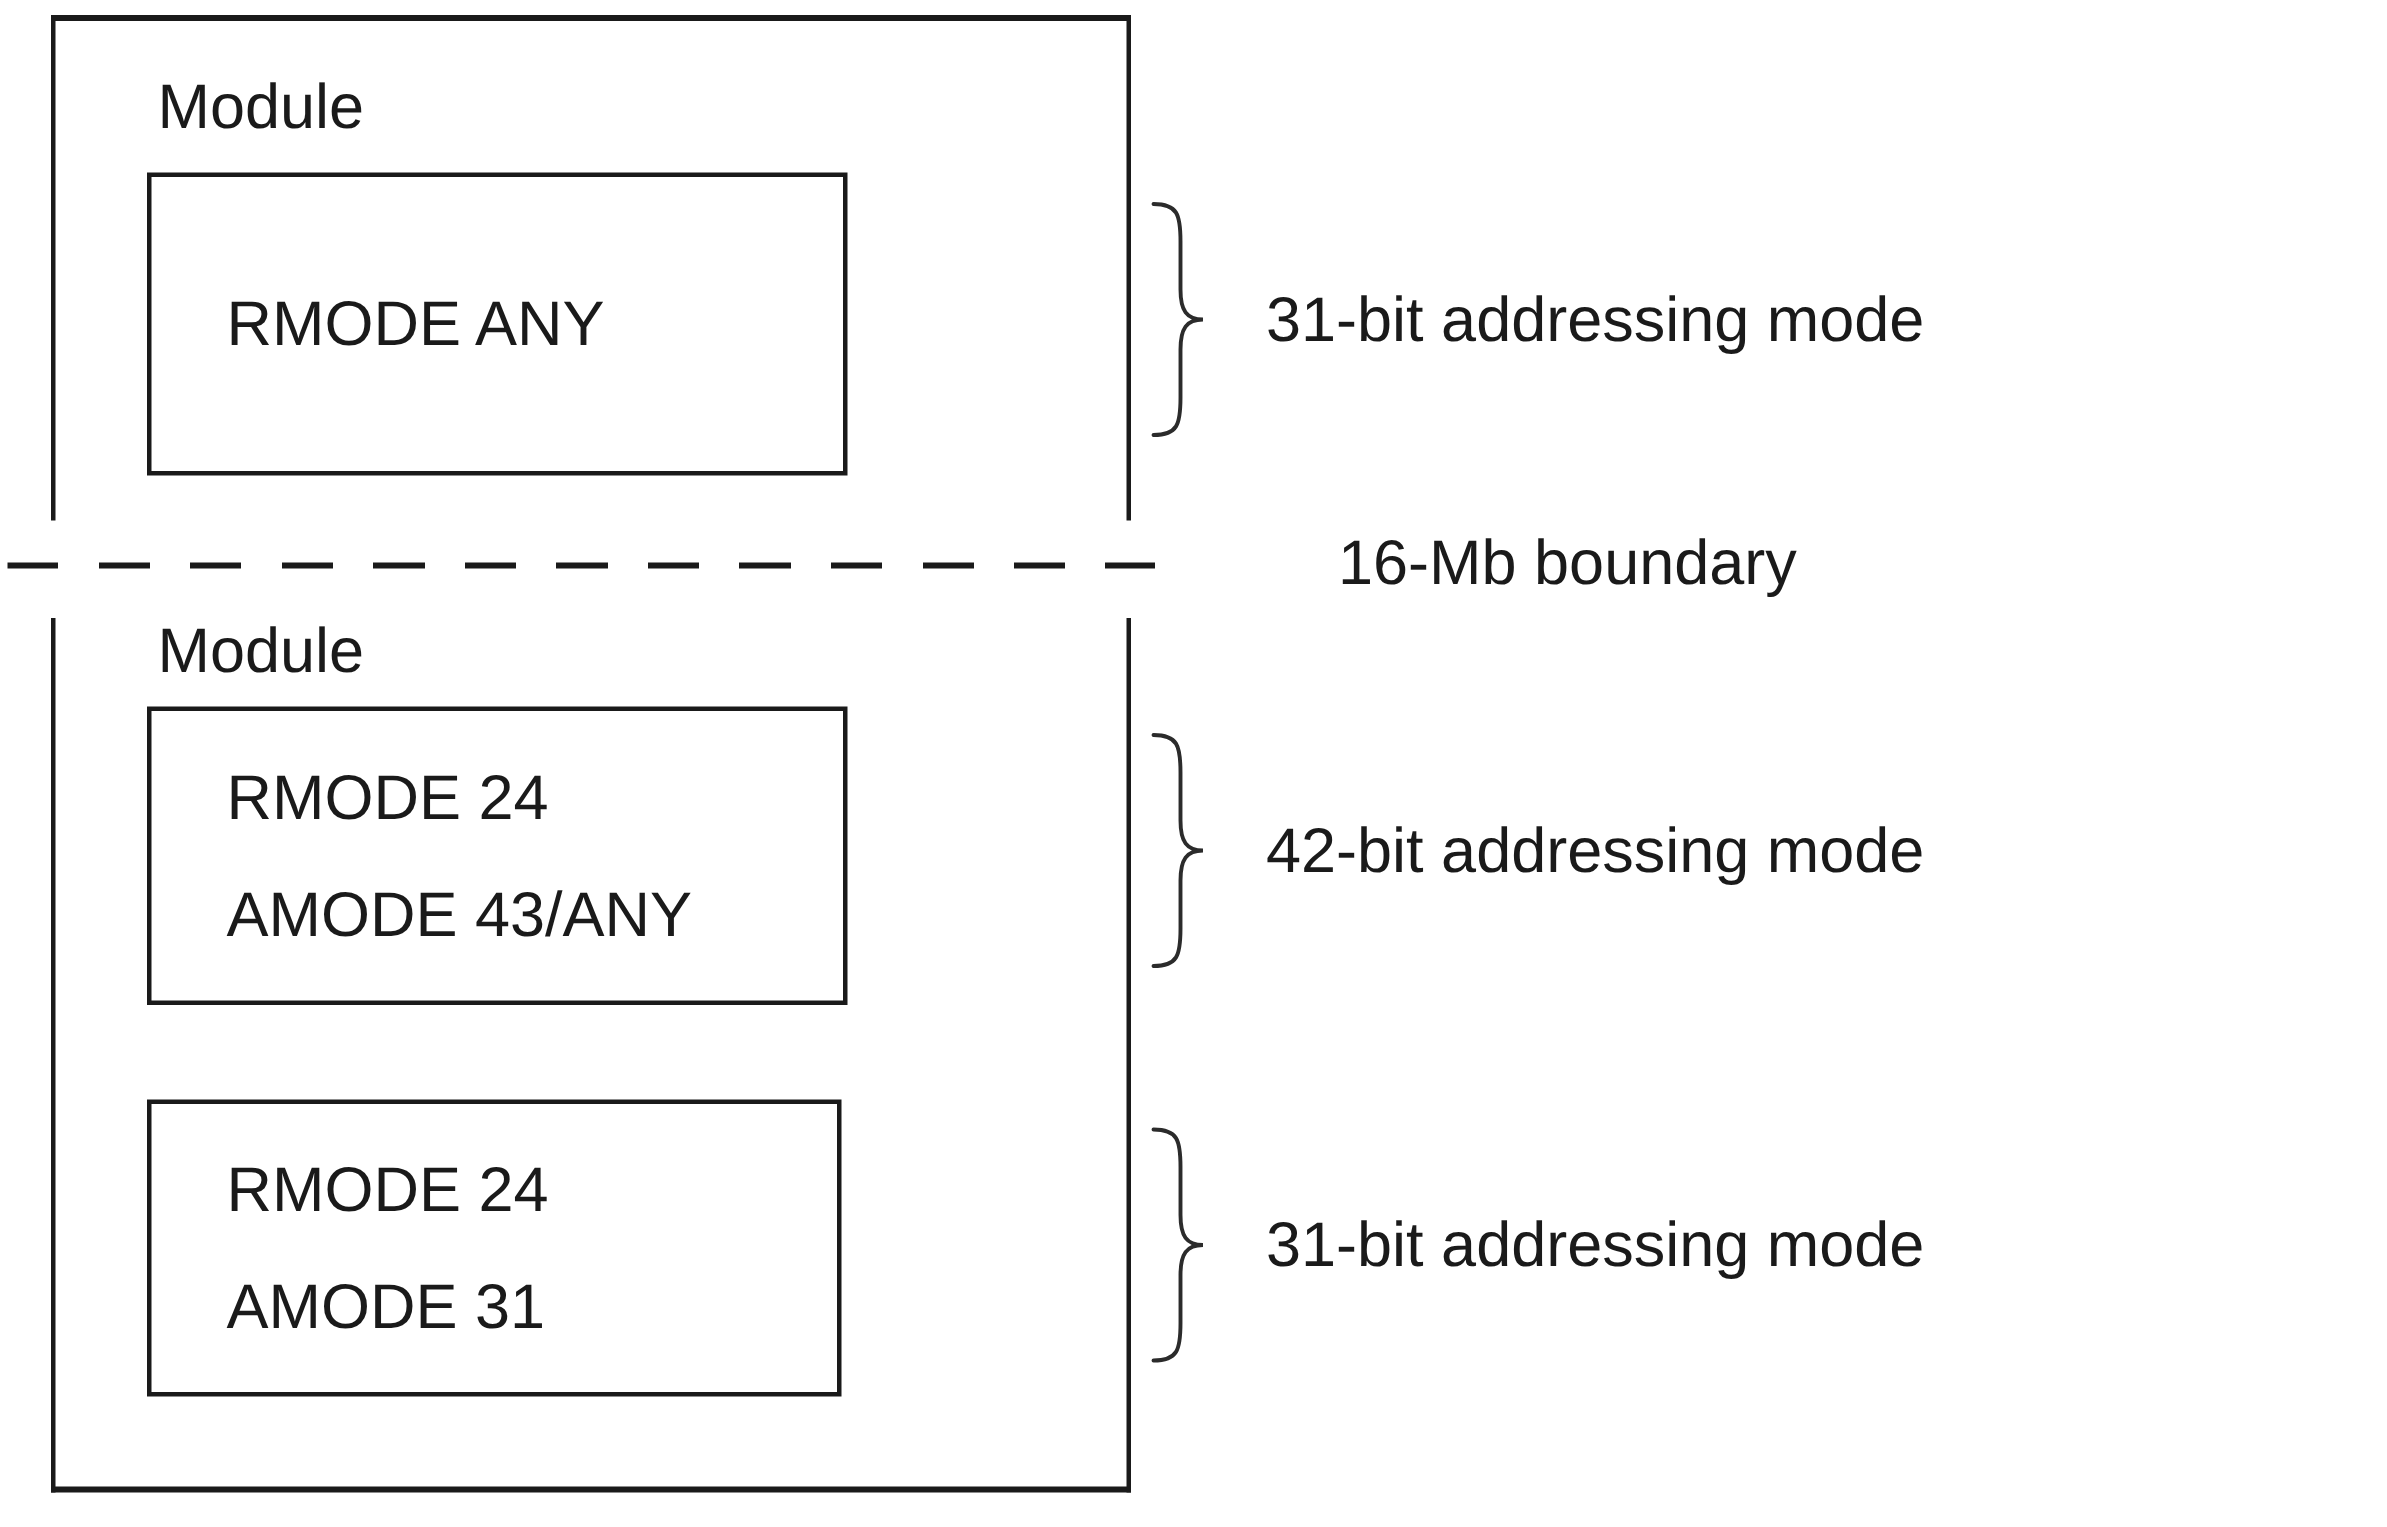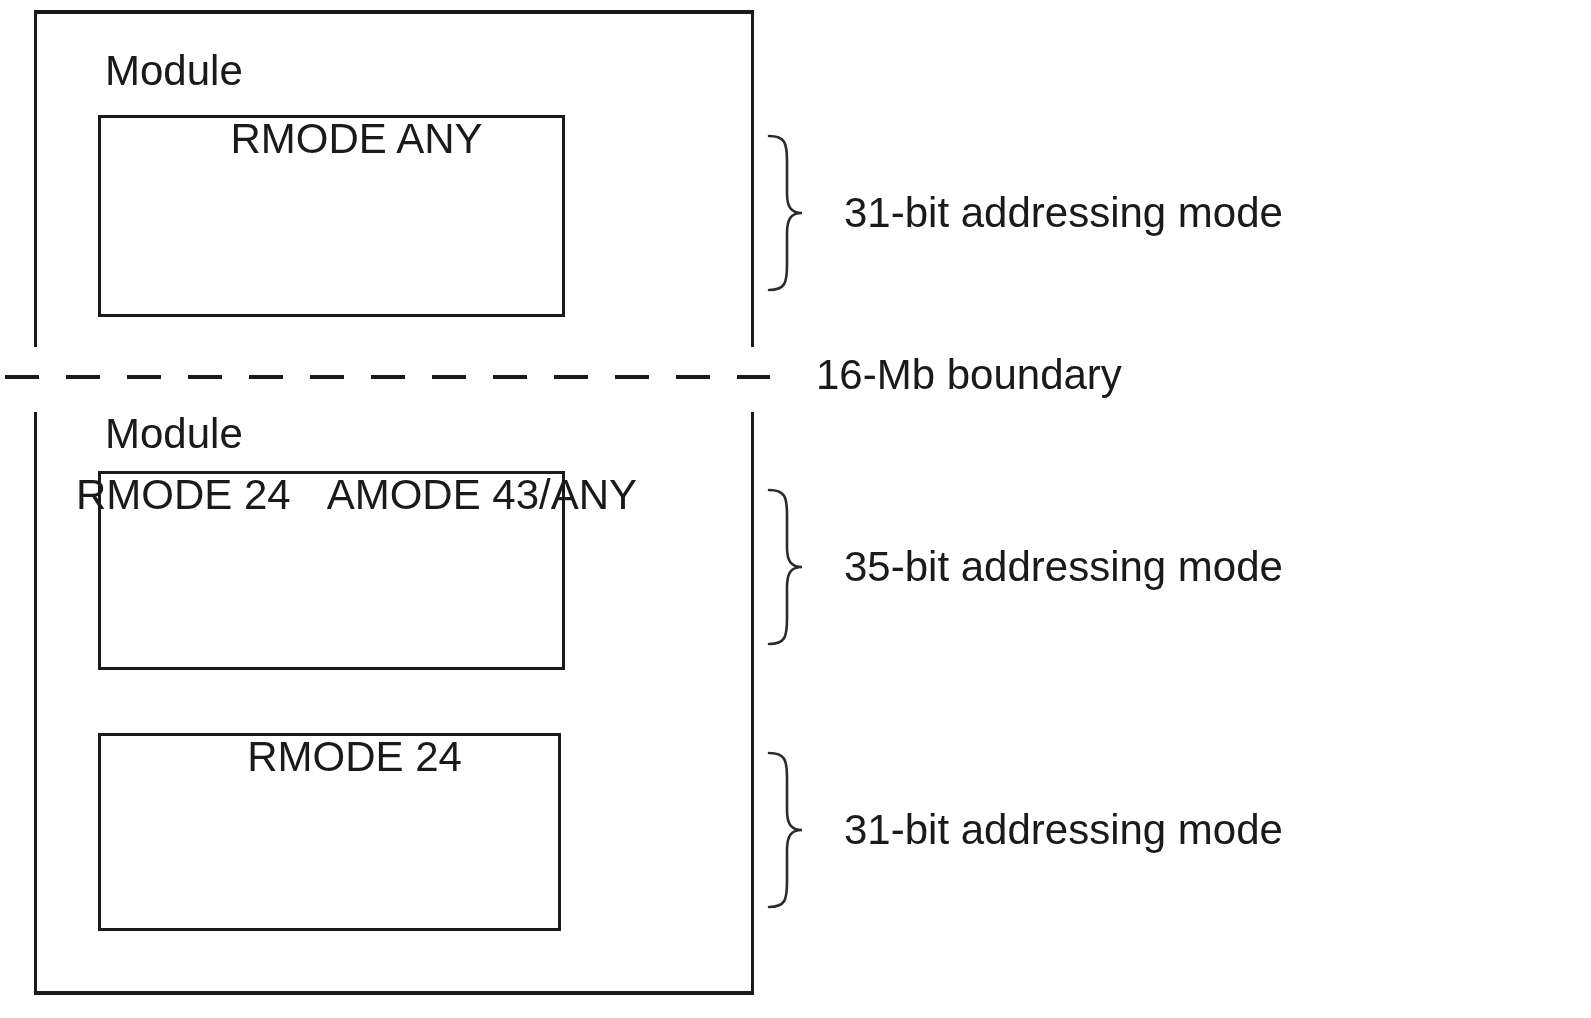--- a/index.html
+++ b/index.html
@@ -47,20 +47,21 @@
     border-bottom: 4px solid var(--line);
     border-left: 3px solid var(--line);
     border-right: 3px solid var(--line);
     border-top: none;
   }
   .inner-box {
     position: absolute;
     border: 3px solid var(--line);
     background: var(--bg);
     display: flex;
+    flex-direction: column;
     justify-content: center;
     gap: 36px;
     padding-left: 50px;
   }
   .inner-box .txt-line {
     font-size: 42px;
     line-height: 1;
     white-space: nowrap;
   }
   .inner-box-1 { left: 98px;  top: 115px; width: 467px; height: 202px; }
@@ -82,21 +83,21 @@
     width: 40px; height: 160px;
   }
   .brace svg { display: block; width: 100%; height: 100%; }
   .brace-1 { left: 765px; top: 133px; }
   .brace-2 { left: 765px; top: 487px; }
   .brace-3 { left: 765px; top: 750px; }
 
   .annotation-1 { left: 844px; top: 192px; }
   .annotation-2 { left: 844px; top: 546px; }
   .annotation-3 { left: 844px; top: 809px; }
-  .boundary-label { left: 816px; top: 354px; }
+  .boundary-label { left: 892px; top: 354px; }
 
   .module-label-top    { left: 105px; top: 50px; }
   .module-label-bottom { left: 105px; top: 413px; }
 </style>
 </head>
 <body>
 
 <div class="canvas">
 
   <div class="outer-box-top"></div>
@@ -127,24 +128,25 @@
     <div class="txt-line">RMODE 24</div>
     <div class="txt-line">AMODE 43/ANY</div>
   </div>
 
   <div class="brace brace-2">
     <svg viewBox="0 0 40 160" xmlns="http://www.w3.org/2000/svg">
       <path d="M 4,3 C 20,3 22,10 22,28 L 22,60 C 22,74 26,80 37,80 C 26,80 22,86 22,100 L 22,132 C 22,150 20,157 4,157" fill="none" stroke="var(--brace)" stroke-width="2.6" stroke-linecap="round"></path>
     </svg>
   </div>
 
-  <div class="txt annotation-2">35-bit addressing mode</div>
+  <div class="txt annotation-2">42-bit addressing mode</div>
 
   <div class="inner-box inner-box-3">
     <div class="txt-line">RMODE 24</div>
+    <div class="txt-line">AMODE 31</div>
   </div>
 
   <div class="brace brace-3">
     <svg viewBox="0 0 40 160" xmlns="http://www.w3.org/2000/svg">
       <path d="M 4,3 C 20,3 22,10 22,28 L 22,60 C 22,74 26,80 37,80 C 26,80 22,86 22,100 L 22,132 C 22,150 20,157 4,157" fill="none" stroke="var(--brace)" stroke-width="2.6" stroke-linecap="round"></path>
     </svg>
   </div>
 
   <div class="txt annotation-3">31-bit addressing mode</div>
 

